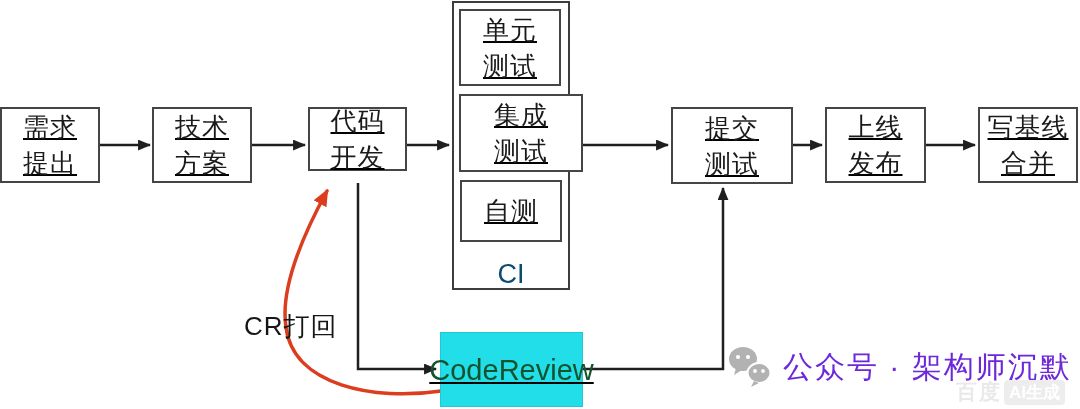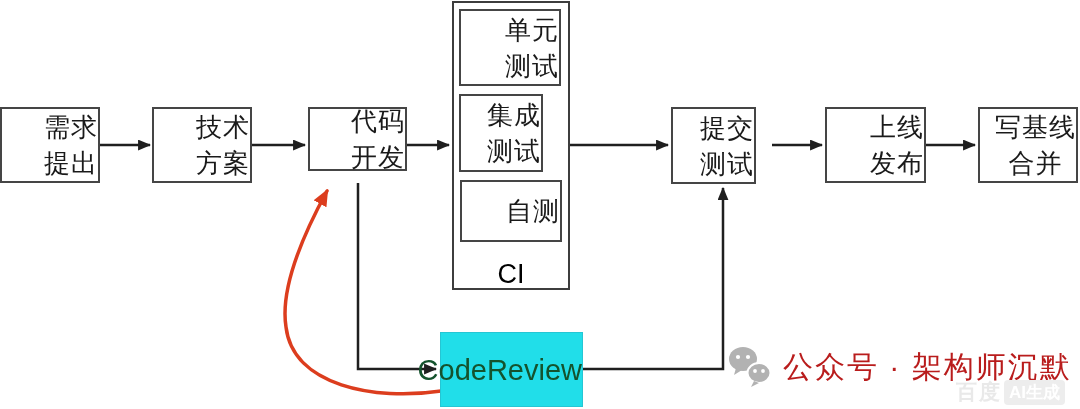--- a/index.html
+++ b/index.html
@@ -17,23 +17,24 @@
     width: 1080px; height: 409px;
     z-index: 1;
   }
   .node {
     position: absolute;
     box-sizing: border-box;
     background: #ffffff;
     border: 2px solid #454545;
     display: flex;
     align-items: center;
-    justify-content: flex-end;
+    justify-content: center;
     text-align: center;
     z-index: 2;
+    text-decoration: underline;
   }
   .node-label {
     white-space: pre-line;
     font-size: 26px;
     line-height: 36px;
     color: #1a1a1a;
     letter-spacing: 1px;
   }
   .ci-group {
     position: absolute;
@@ -44,21 +45,21 @@
     background: #ffffff;
     z-index: 2;
   }
   .ci-group .node { border-width: 2px; }
   .ci-caption {
     position: absolute;
     left: 0; right: 0;
     top: 256px;
     text-align: center;
     font-size: 27px;
-    color: #000000;
+    color: #0c4a6e;
   }
   .codereview {
     left: 440px; top: 332px;
     width: 143px; height: 75px;
     background: #21dee9;
     border: 1px solid #25c6d4;
     z-index: 3;
   }
   .codereview .node-label {
     font-size: 29px;
@@ -77,21 +78,21 @@
   .watermark {
     position: absolute;
     left: 727px; top: 344px;
     display: flex;
     align-items: center;
     z-index: 2;
   }
   .watermark-text {
     margin-left: 10px;
     font-size: 30px;
-    color: #b91c1c;
+    color: #6d28d9;
     letter-spacing: 2px;
     white-space: nowrap;
   }
   .baidu-mark {
     position: absolute;
     left: 956px; top: 378px;
     display: flex;
     align-items: center;
     gap: 2px;
     z-index: 2;
@@ -149,49 +150,50 @@
   <div class="node" style="left:308px; top:107px; width:99px; height:64px;">
     <span class="node-label">代码
 开发</span>
   </div>
 
   <div class="ci-group">
     <div class="node" style="left:5px; top:6px; width:102px; height:77px;">
       <span class="node-label">单元
 测试</span>
     </div>
-    <div class="node" style="left:5px; top:91px; width:84px; height:78px;">
+    <div class="node" style="left:5px; top:91px; width:124px; height:78px;">
       <span class="node-label">集成
 测试</span>
     </div>
     <div class="node" style="left:6px; top:177px; width:102px; height:62px;">
       <span class="node-label">自测</span>
     </div>
     <div class="ci-caption">CI</div>
   </div>
 
-  <div class="node" style="left:671px; top:107px; width:85px; height:77px;">
+  <div class="node" style="left:671px; top:107px; width:122px; height:77px;">
     <span class="node-label">提交
 测试</span>
   </div>
 
   <div class="node" style="left:978px; top:107px; width:100px; height:76px;">
     <span class="node-label">写基线
 合并</span>
   </div>
 
   <div class="node" style="left:825px; top:107px; width:101px; height:76px;">
     <span class="node-label">上线
 发布</span>
   </div>
 
   <div class="node codereview">
     <span class="node-label">CodeReview</span>
   </div>
 
+  <div class="cr-return-label">CR打回</div>
 
   <div class="watermark">
     <svg width="46" height="46" viewBox="0 0 46 46">
       <ellipse cx="16" cy="15" rx="14" ry="12" fill="#b2b2b2"></ellipse>
       <path d="M9,24 L7,31 L15,26 Z" fill="#b2b2b2"></path>
       <circle cx="11" cy="13" r="2.1" fill="#ffffff"></circle>
       <circle cx="21" cy="13" r="2.1" fill="#ffffff"></circle>
       <ellipse cx="32" cy="29" rx="11.5" ry="10" fill="#b2b2b2" stroke="#ffffff" stroke-width="2"></ellipse>
       <path d="M27,37 L24,43 L32,39 Z" fill="#b2b2b2"></path>
       <circle cx="28" cy="27" r="1.9" fill="#ffffff"></circle>

